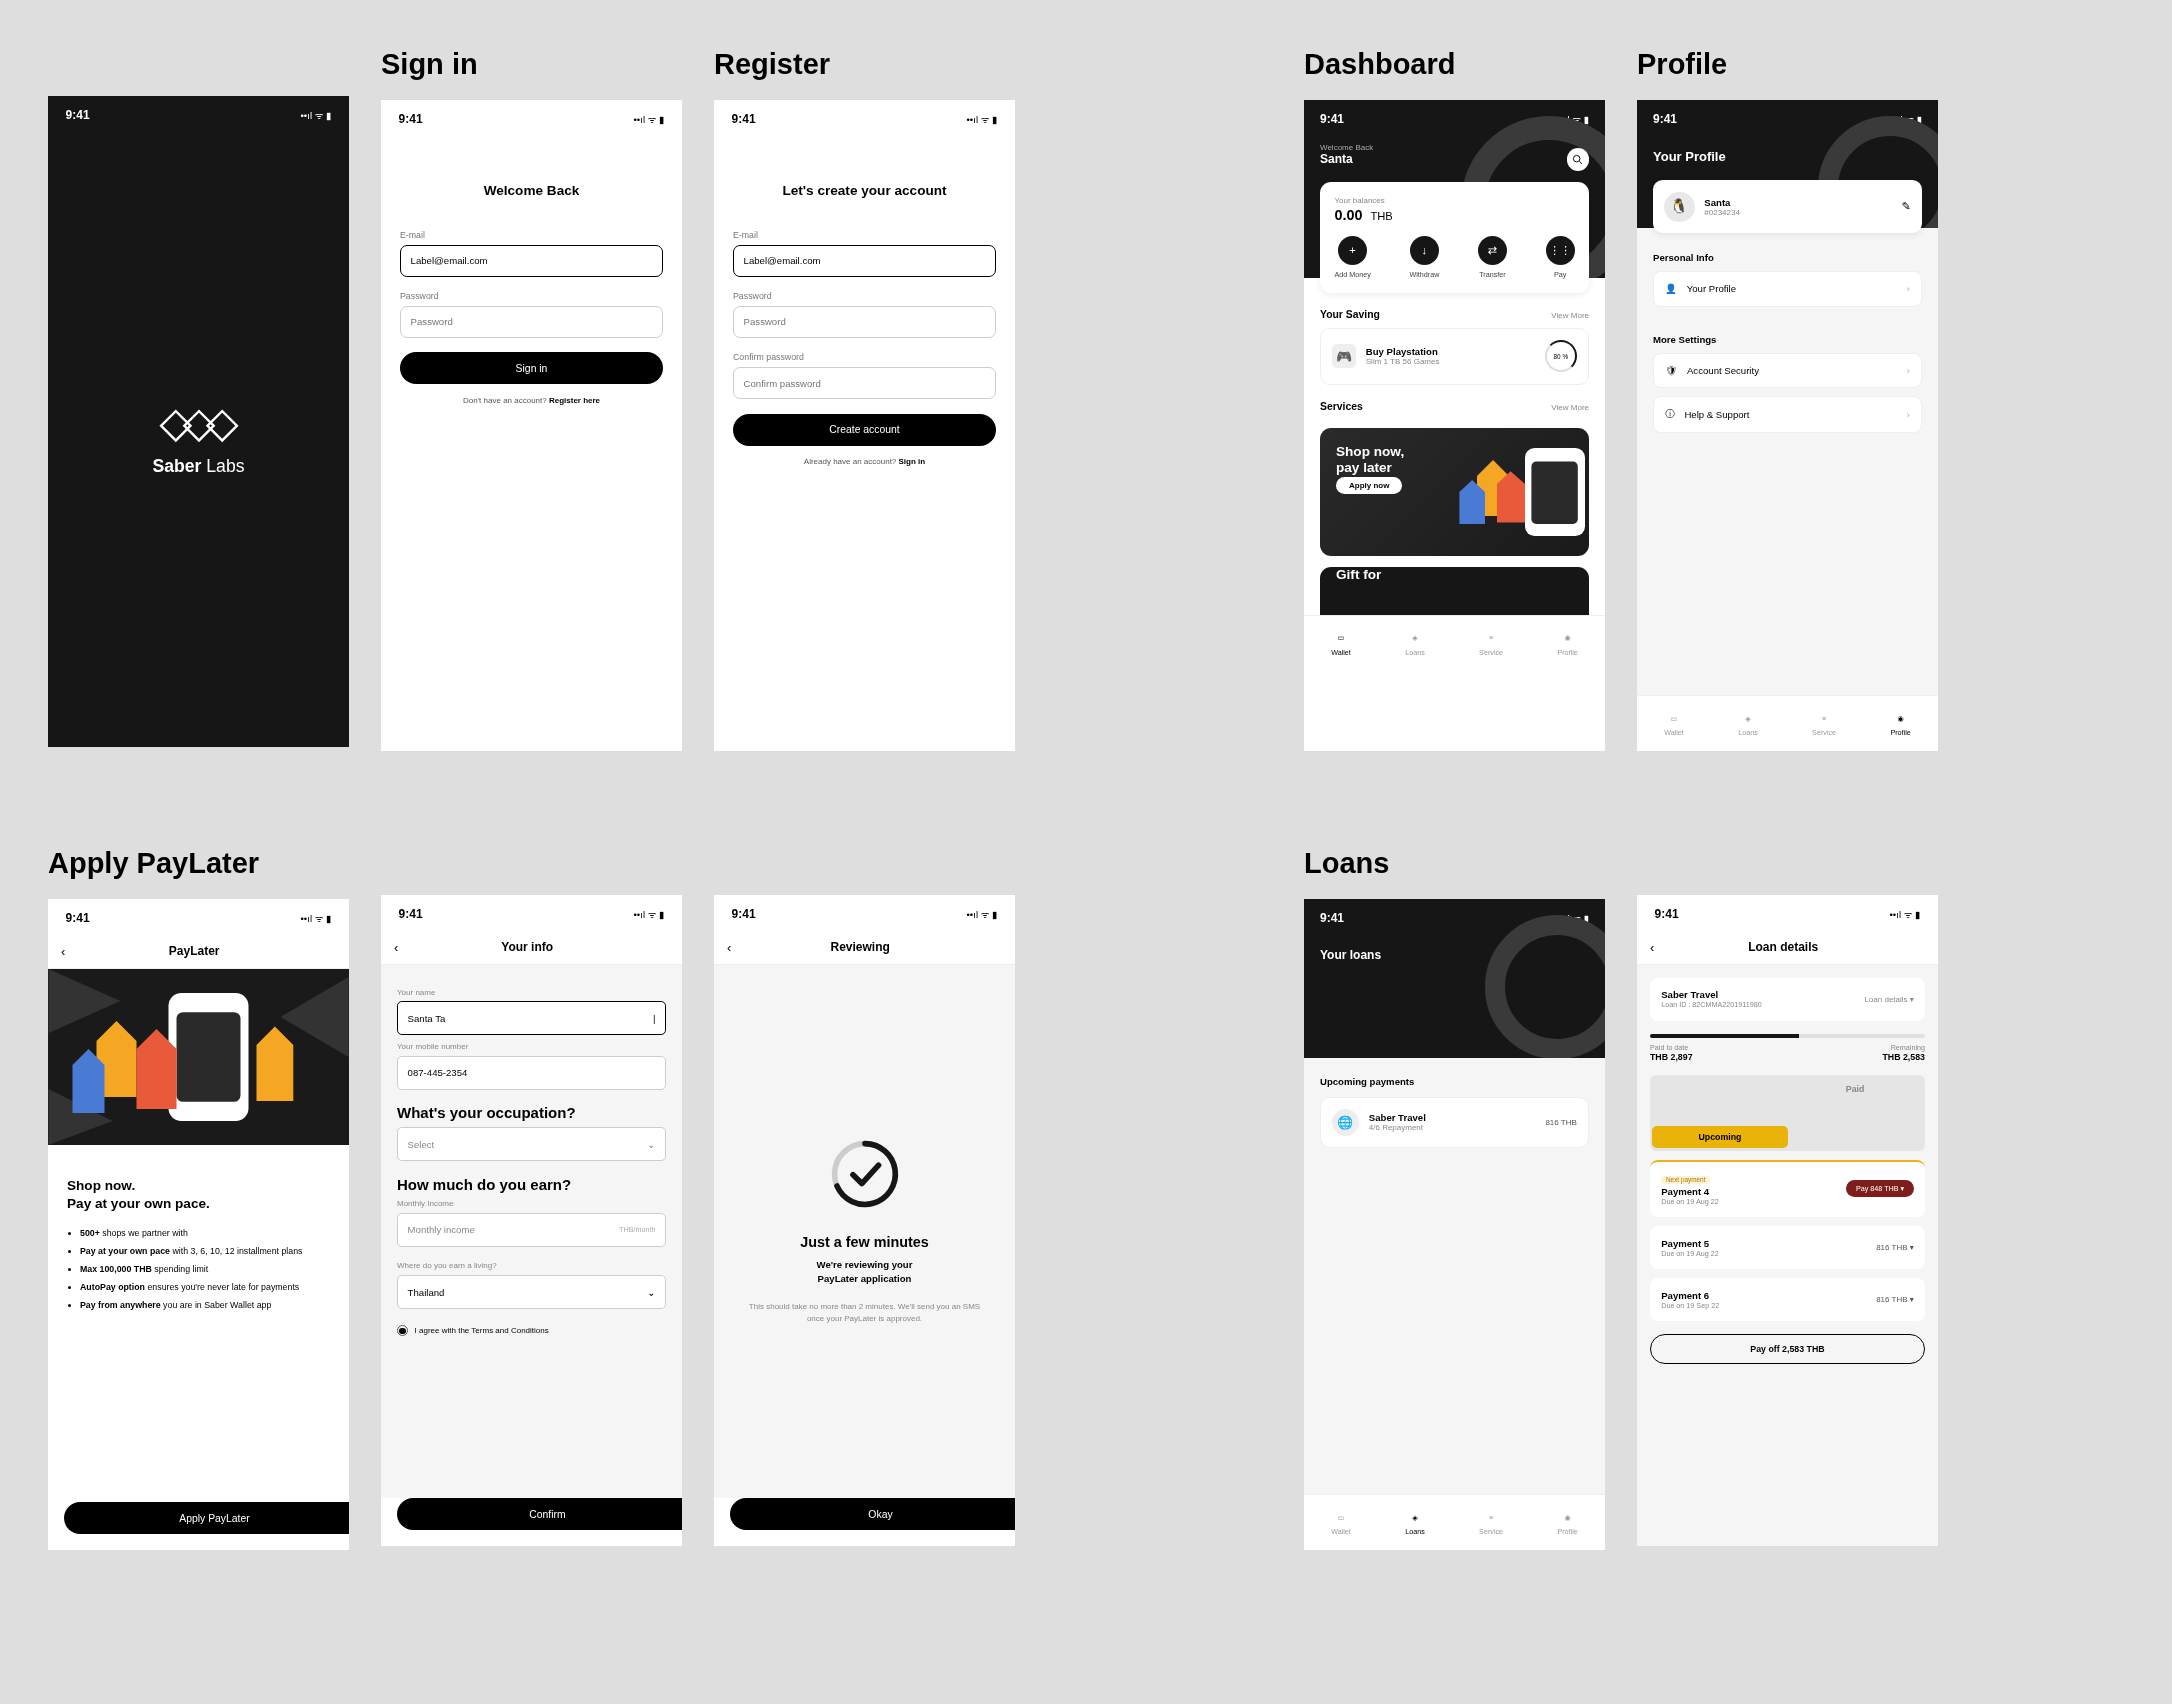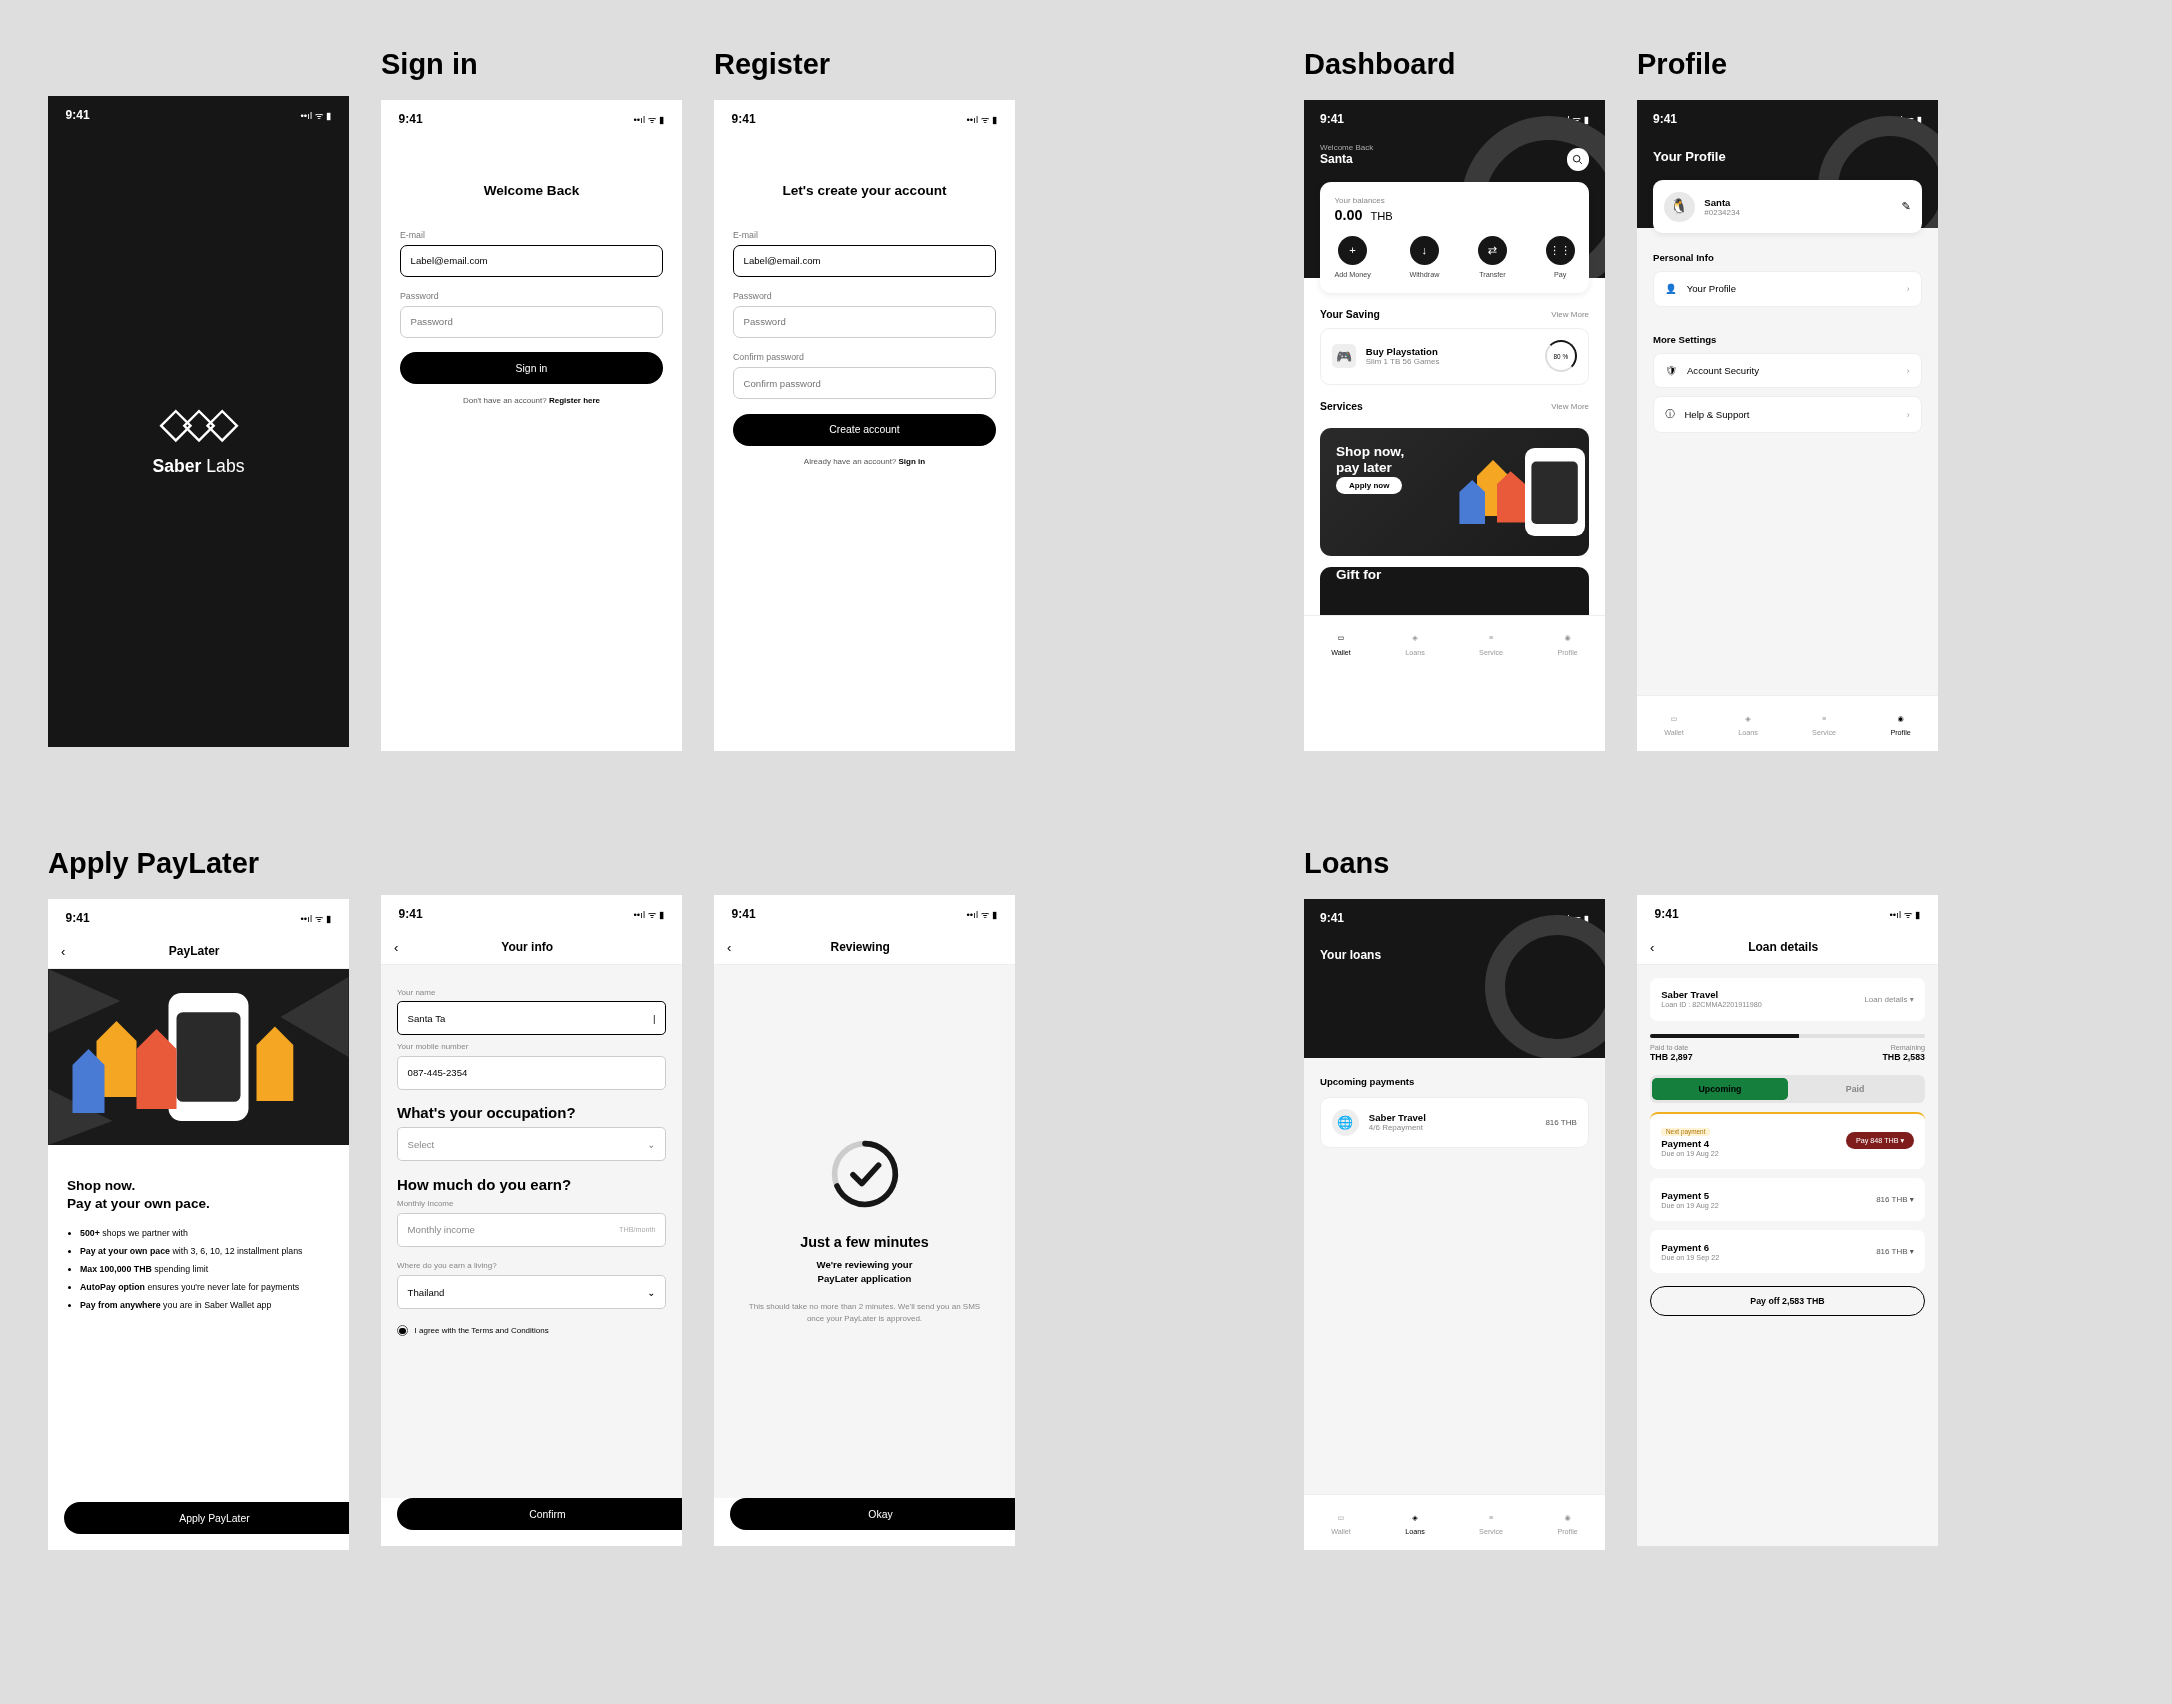--- a/index.html
+++ b/index.html
@@ -36,21 +36,21 @@
 .welcome-name { font-size: 12px; font-weight: 700; }
 .search-btn { position: absolute; right: 16px; top: 48px; width: 22.5px; height: 22.5px; background:#fff; border-radius:50%; display:flex; align-items:center; justify-content:center; z-index:2; }
 .balance-card { margin: -96px 16px 0; background:#fff; border-radius:11.2px; padding:14.4px; box-shadow:0 1.6px 6.4px rgba(0,0,0,.08); position:relative; z-index:2; }
 .balance-label { font-size: 8px; color:#888; }
 .balance-val { font-size: 14.4px; font-weight: 700; margin-top:1.6px; }
 .balance-val .cur { font-size: 11.2px; font-weight: 500; }
 .actions { display:flex; justify-content:space-between; margin-top:13px; }
 .action { display:flex; flex-direction:column; align-items:center; gap:4.8px; }
 .action-ico { width:29px; height:29px; background:#161616; color:#fff; border-radius:50%; display:flex; align-items:center; justify-content:center; font-size:11.2px; }
 .action-lbl { font-size: 7.2px; color:#444; }
-.section-hdr { display:flex; justify-content:space-between; align-items:center; padding:16px 16px 8px; }
+.section-hdr { display:flex; justify-content:space-between; align-items:flex-end; padding:16px 16px 8px; }
 .section-hdr h3 { font-size: 10.4px; font-weight:700; }
 .section-hdr a { font-size: 8px; color:#888; }
 .saving-card { margin:0 16px; background:#fff; border:0.8px solid #eee; border-radius:9.6px; padding:11.2px; display:flex; align-items:center; gap:9.6px; }
 .saving-ico { width:24px; height:24px; background:#eee; border-radius:4.8px; display:flex; align-items:center; justify-content:center; }
 .saving-txt h4 { font-size:9.6px; font-weight:700; }
 .saving-txt p { font-size:8px; color:#888; }
 .progress-ring { margin-left:auto; width:32px; height:32px; border:2.4px solid #ddd; border-top-color:#161616; border-right-color:#161616; border-radius:50%; display:flex; align-items:center; justify-content:center; font-size:6.4px; }
 .service-banner { margin:8px 16px 0; height:128px; background:linear-gradient(135deg,#2a2a2a,#1a1a1a); border-radius:11.2px; padding:16px; color:#fff; position:relative; overflow:hidden; }
 .service-banner h3 { font-size:13.6px; font-weight:700; line-height:1.2; }
 .banner-btn { margin-top:0; background:#fff; color:#000; border:none; border-radius:11.2px; padding:4px 13px; font-size:8px; font-weight:600; }
@@ -124,21 +124,21 @@
 .ld-card { background:#fff; border-radius:8px; padding:11.2px; display:flex; justify-content:space-between; align-items:center; }
 .ld-card h4 { font-size:9.6px; font-weight:700; }
 .ld-card p { font-size:7.2px; color:#888; }
 .ld-drop { font-size:8px; color:#888; }
 .ld-progress-outer { height:4.8px; background:#e0e0e0; border-radius:2.4px; margin:13px 0 4.8px; overflow:hidden; }
 .ld-progress-inner { width:54%; height:100%; background:#161616; }
 .ld-amts { display:flex; justify-content:space-between; font-size:7.2px; color:#888; margin-bottom:3.2px; }
 .ld-amts b { display:block; font-size:8.8px; color:#000; }
 .tabs { display:flex; margin-top:13px; background:#e5e5e5; border-radius:6.4px; padding:2.4px; }
 .tab { flex:1; text-align:center; padding:6.4px; font-size:8.8px; font-weight:700; color:#888; border-radius:4.8px; }
-.tab.active { background:#15803d; color:#000; }
+.tab.active { background:#eab308; color:#000;margin-top:48px; }
 .pay-card { background:#fff; border-radius:8px; margin-top:9.6px; padding:11.2px; display:flex; justify-content:space-between; align-items:center; }
 .pay-card.highlight { border-top:2.4px solid #f0b020; padding-top:8px; }
 .next-badge { font-size:6.4px; background:#fff3d6; color:#b07400; padding:0.8px 4.8px; border-radius:2.4px; display:inline-block; margin-bottom:1.6px; }
 .pay-nm { font-size:9.6px; font-weight:700; }
 .pay-due { font-size:7.2px; color:#888; }
 .pay-btn { background:#7f1d1d; color:#fff; border:none; padding:4px 9.6px; border-radius:9.6px; font-size:7.2px; }
 .pay-amt { font-size:8px; color:#555; }
 .payoff-btn { width:100%; margin-top:13px; height:30.5px; border:0.8px solid #000; background:transparent; border-radius:15.2px; font-size:8.8px; font-weight:600; }
 
 .bags svg, .phone-ill { display:block; }

